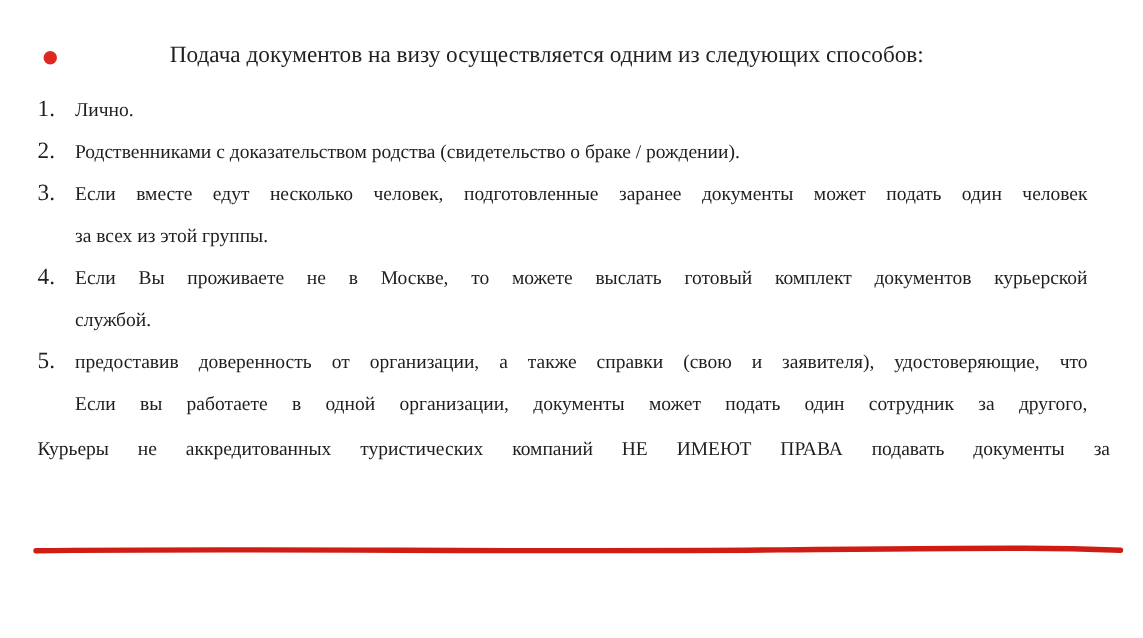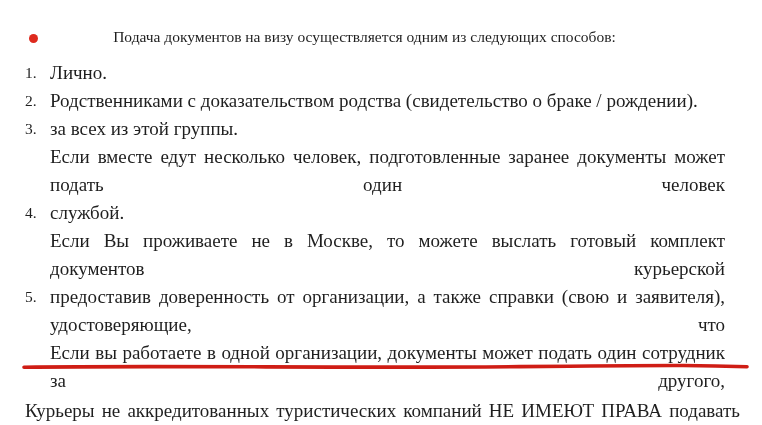--- a/index.html
+++ b/index.html
@@ -20,21 +20,21 @@
     margin-top: 25px;
     width: 707px; padding-right: 28px; box-sizing: border-box;
     text-align: center;
     font-size: 15.5px; line-height: 24px;
   }
 
   .list { margin-top: 10px; }
   .item { display: flex; }
   .num { width: 25px; flex: 0 0 25px; font-size: 15.5px; line-height: 28px; }
   .lines { width: 675px; flex: 0 0 675px; }
-  .line { font-size: 19px; line-height: 28px; }
+  .line { font-size: 13px; line-height: 28px; }
   .j { text-align: justify; text-align-last: justify; }
 
   .footer { margin-top: 2px; width: 715px; position: relative; }
 
   .underline-svg {
     position: absolute; left: 20px; top: 337px; width: 732px; height: 10px;
     pointer-events: none;
   }
 </style>
 </head>
@@ -58,30 +58,30 @@
     <div class="item">
       <span class="num">2.</span>
       <div class="lines">
         <div class="line">Родственниками с доказательством родства (свидетельство о браке / рождении).</div>
       </div>
     </div>
 
     <div class="item">
       <span class="num">3.</span>
       <div class="lines">
+        <div class="line j">Если вместе едут несколько человек, подготовленные заранее документы может подать один человек</div>
         <div class="line">за всех из этой группы.</div>
-        <div class="line j">Если вместе едут несколько человек, подготовленные заранее документы может подать один человек</div>
       </div>
     </div>
 
     <div class="item">
       <span class="num">4.</span>
       <div class="lines">
+        <div class="line j">Если Вы проживаете не в Москве, то можете выслать готовый комплект документов курьерской</div>
         <div class="line">службой.</div>
-        <div class="line j">Если Вы проживаете не в Москве, то можете выслать готовый комплект документов курьерской</div>
       </div>
     </div>
 
     <div class="item">
       <span class="num">5.</span>
       <div class="lines">
         <div class="line j">предоставив доверенность от организации, а также справки (свою и заявителя), удостоверяющие, что</div>
         <div class="line j">Если вы работаете в одной организации, документы может подать один сотрудник за другого,</div>
       </div>
     </div>

